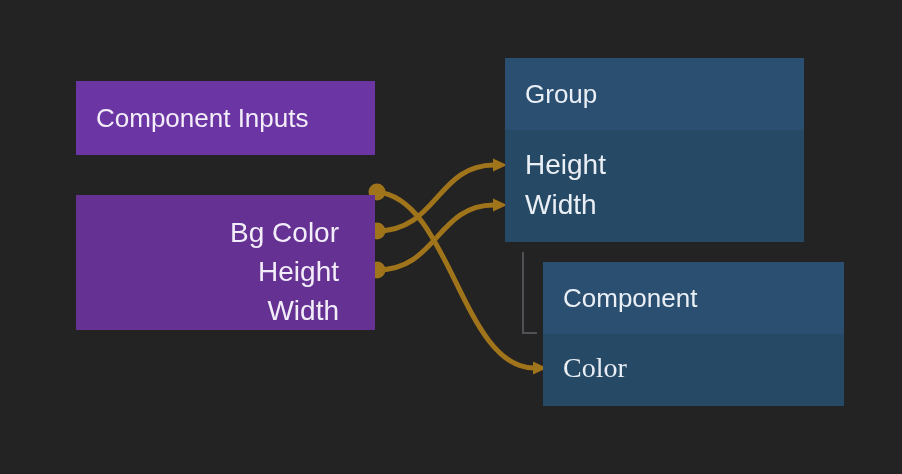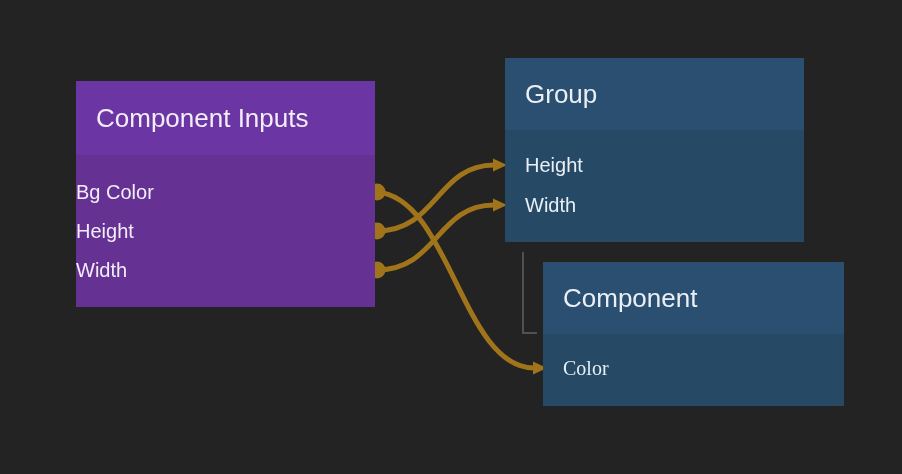--- a/index.html
+++ b/index.html
@@ -59,40 +59,41 @@
   }
   .node-title {
     font-size: 26px;
     font-weight: 400;
     white-space: nowrap;
   }
   .node-body { flex: 1 1 auto; }
   .port-row {
     display: flex;
     align-items: center;
-    font-size: 20px;
+    font-size: 28px;
     white-space: nowrap;
   }
   
   .node-component-inputs {
     left: 76px; top: 81px;
-    width: 299px; height: 226px;
+    width: 299px; height: 226px; gap: 40px;
   }
   .node-component-inputs .node-header {
     height: 74px;
     background: var(--purple-header);
     color: var(--text-on-purple);
   }
   .node-component-inputs .node-body {
     background: var(--purple-body);
     color: var(--text-on-purple);
     padding-top: 18px;
   }
   .node-component-inputs .port-row {
     height: 39px;
+    justify-content: flex-end;
     padding-right: 36px;
   }
   
   .node-group {
     left: 505px; top: 58px;
     width: 299px; height: 184px; border-radius: 29px;
   }
   
   .node-rectangle {
     left: 543px; top: 262px;

